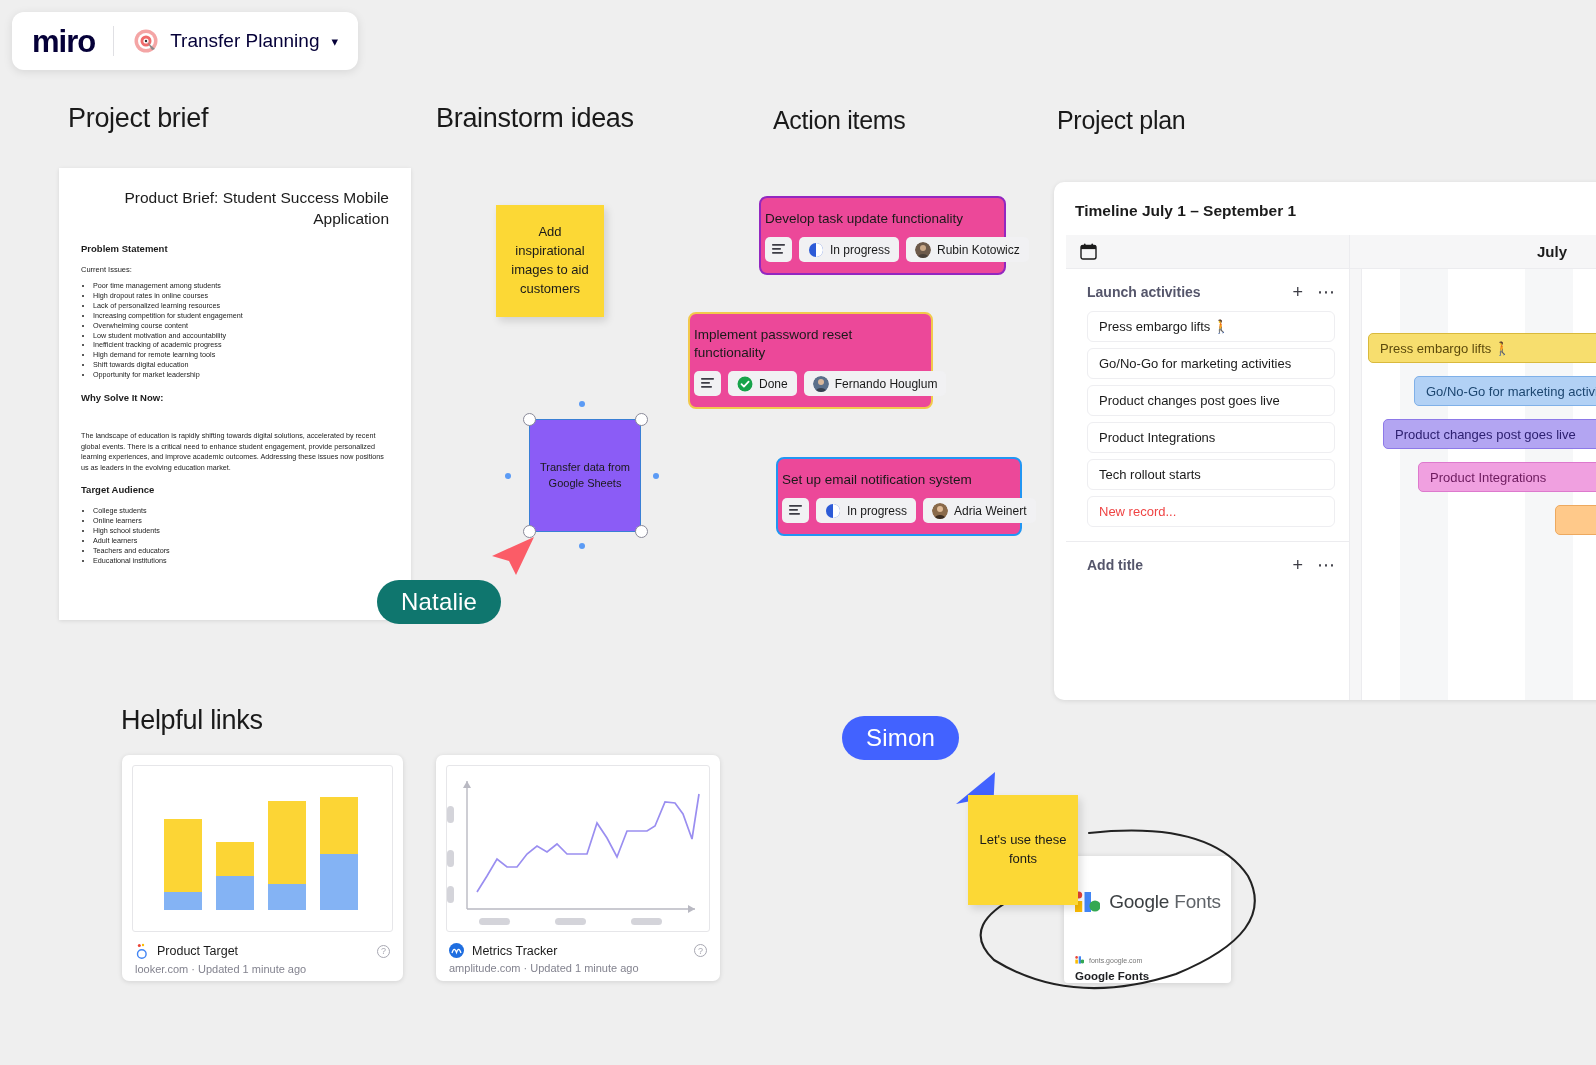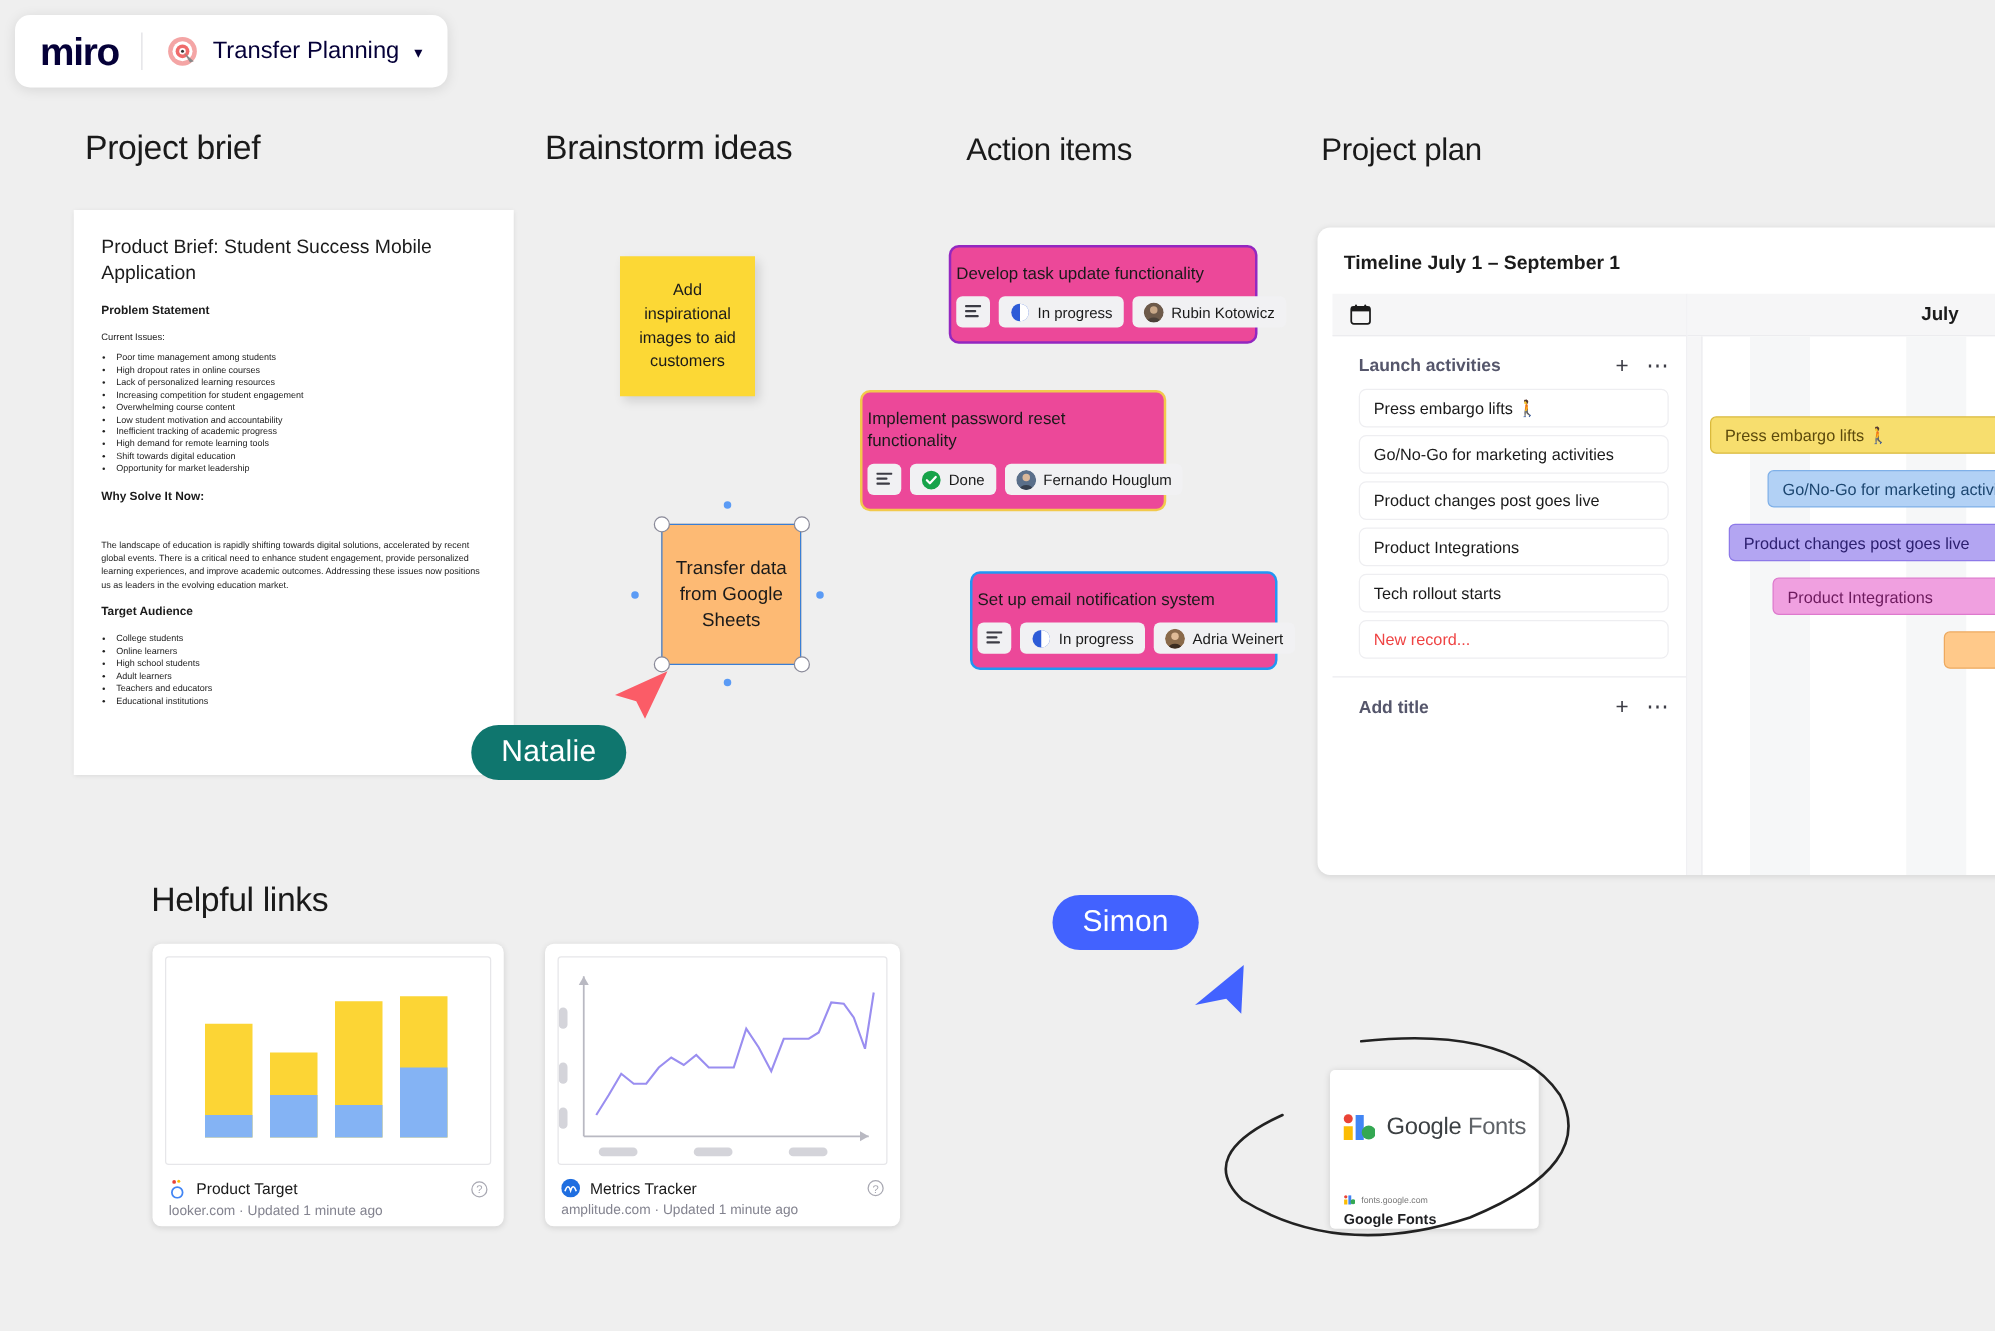--- a/index.html
+++ b/index.html
@@ -38,43 +38,43 @@
     letter-spacing: -0.3px; white-space: nowrap;
   }
 
   
   .doc {
     position: absolute; left: 59px; top: 168px;
     width: 352px; height: 452px; background: #fff;
     box-shadow: 0 1px 4px rgba(0,0,0,.10);
     padding: 20px 22px; overflow: hidden;
   }
-  .doc h1 { font-size: 15.5px; font-weight: 400; color: #1b1b1b; line-height: 1.35; margin-bottom: 13px; }
+  .doc h1 { font-size: 15.5px; font-weight: 400; color: #1b1b1b; line-height: 1.35; margin-bottom: 13px; text-align: right; }
   .doc h2 { font-size: 9.5px; font-weight: 700; color: #1b1b1b; margin: 10px 0 11px; }
   .doc p.sub { font-size: 7.5px; color: #222; margin-bottom: 7px; }
   .doc ul { margin: 0 0 12px 12px; }
   .doc li { font-size: 7.2px; color: #222; line-height: 1.38; }
   .doc p.body { font-size: 7.2px; color: #222; line-height: 1.45; margin-bottom: 11px; margin-top: 28px; }
 
   
   .sticky {
     position: absolute; background: #fcd835;
     display: flex; align-items: center; justify-content: center;
     text-align: center; font-size: 13px; color: #1a1a1a; line-height: 1.45;
     box-shadow: 3px 4px 8px rgba(0,0,0,.13);
     padding: 8px;
   }
 
   
   .shape-sel { position: absolute; }
   .shape-box {
     position: absolute; left: 24px; top: 24px; width: 112px; height: 113px;
-    background: #fdba74; border: 1px solid #3a7fd5;
+    background: #8b5cf6; border: 1px solid #3a7fd5;
     display: flex; align-items: center; justify-content: center; text-align: center;
-    font-size: 15px; color: #1a1a1a; line-height: 1.42;
+    font-size: 11px; color: #1a1a1a; line-height: 1.42;
   }
   .handle {
     position: absolute; width: 13px; height: 13px; border-radius: 50%;
     background: #fff; border: 1.6px solid #8a8a99;
   }
   .midot { position: absolute; width: 6px; height: 6px; border-radius: 50%; background: #5b9bf5; }
 
   
   .cursor-label {
     position: absolute; border-radius: 24px; color: #fff;
@@ -452,14 +452,15 @@
       </div>
       <div class="gf-h">Google Fonts</div>
 
     </div>
   </div>
 
   <svg style="position:absolute; left:960px; top:810px; pointer-events:none;" width="320" height="190">
     <path d="M129 23 Q250 10 288 66 Q318 122 216 164 Q112 198 34 150 Q-4 114 66 82" fill="none" stroke="#222" stroke-width="2.1" stroke-linecap="round"></path>
   </svg>
 
+  <div class="sticky" style="left:968px; top:795px; width:110px; height:110px; font-size:13px;">Let's use these fonts</div>
 
 </div>
 
 </body></html>

